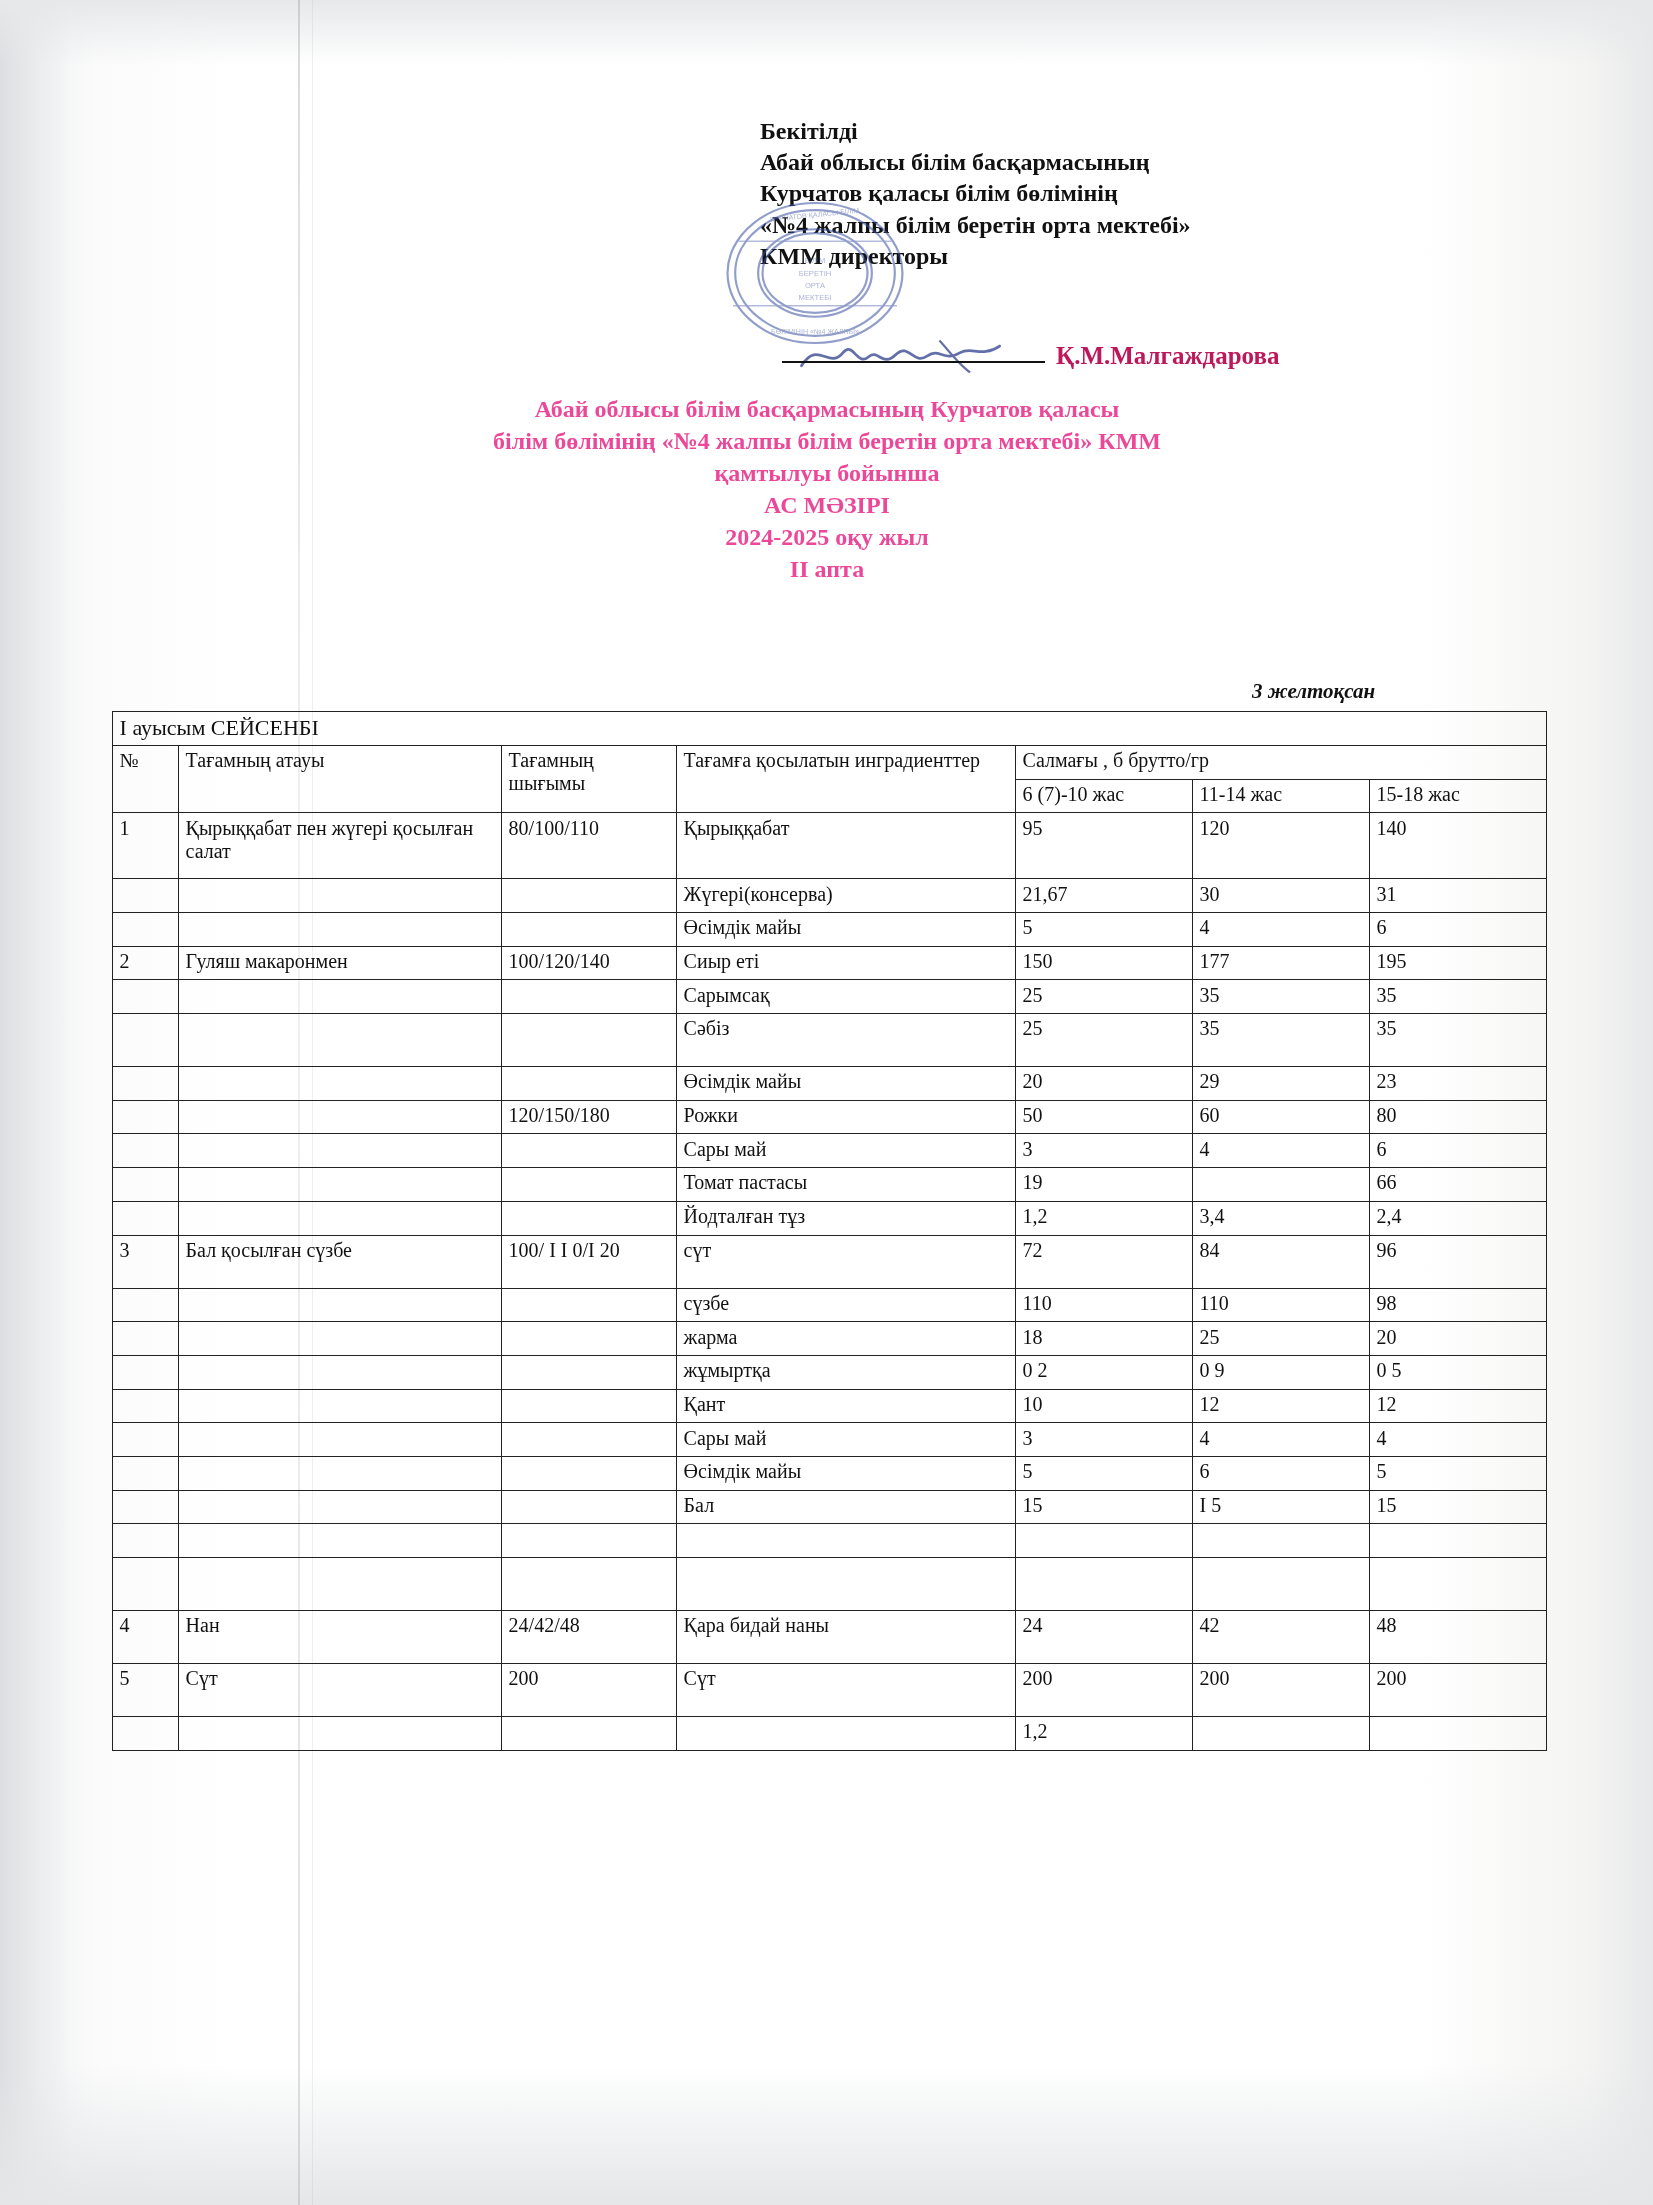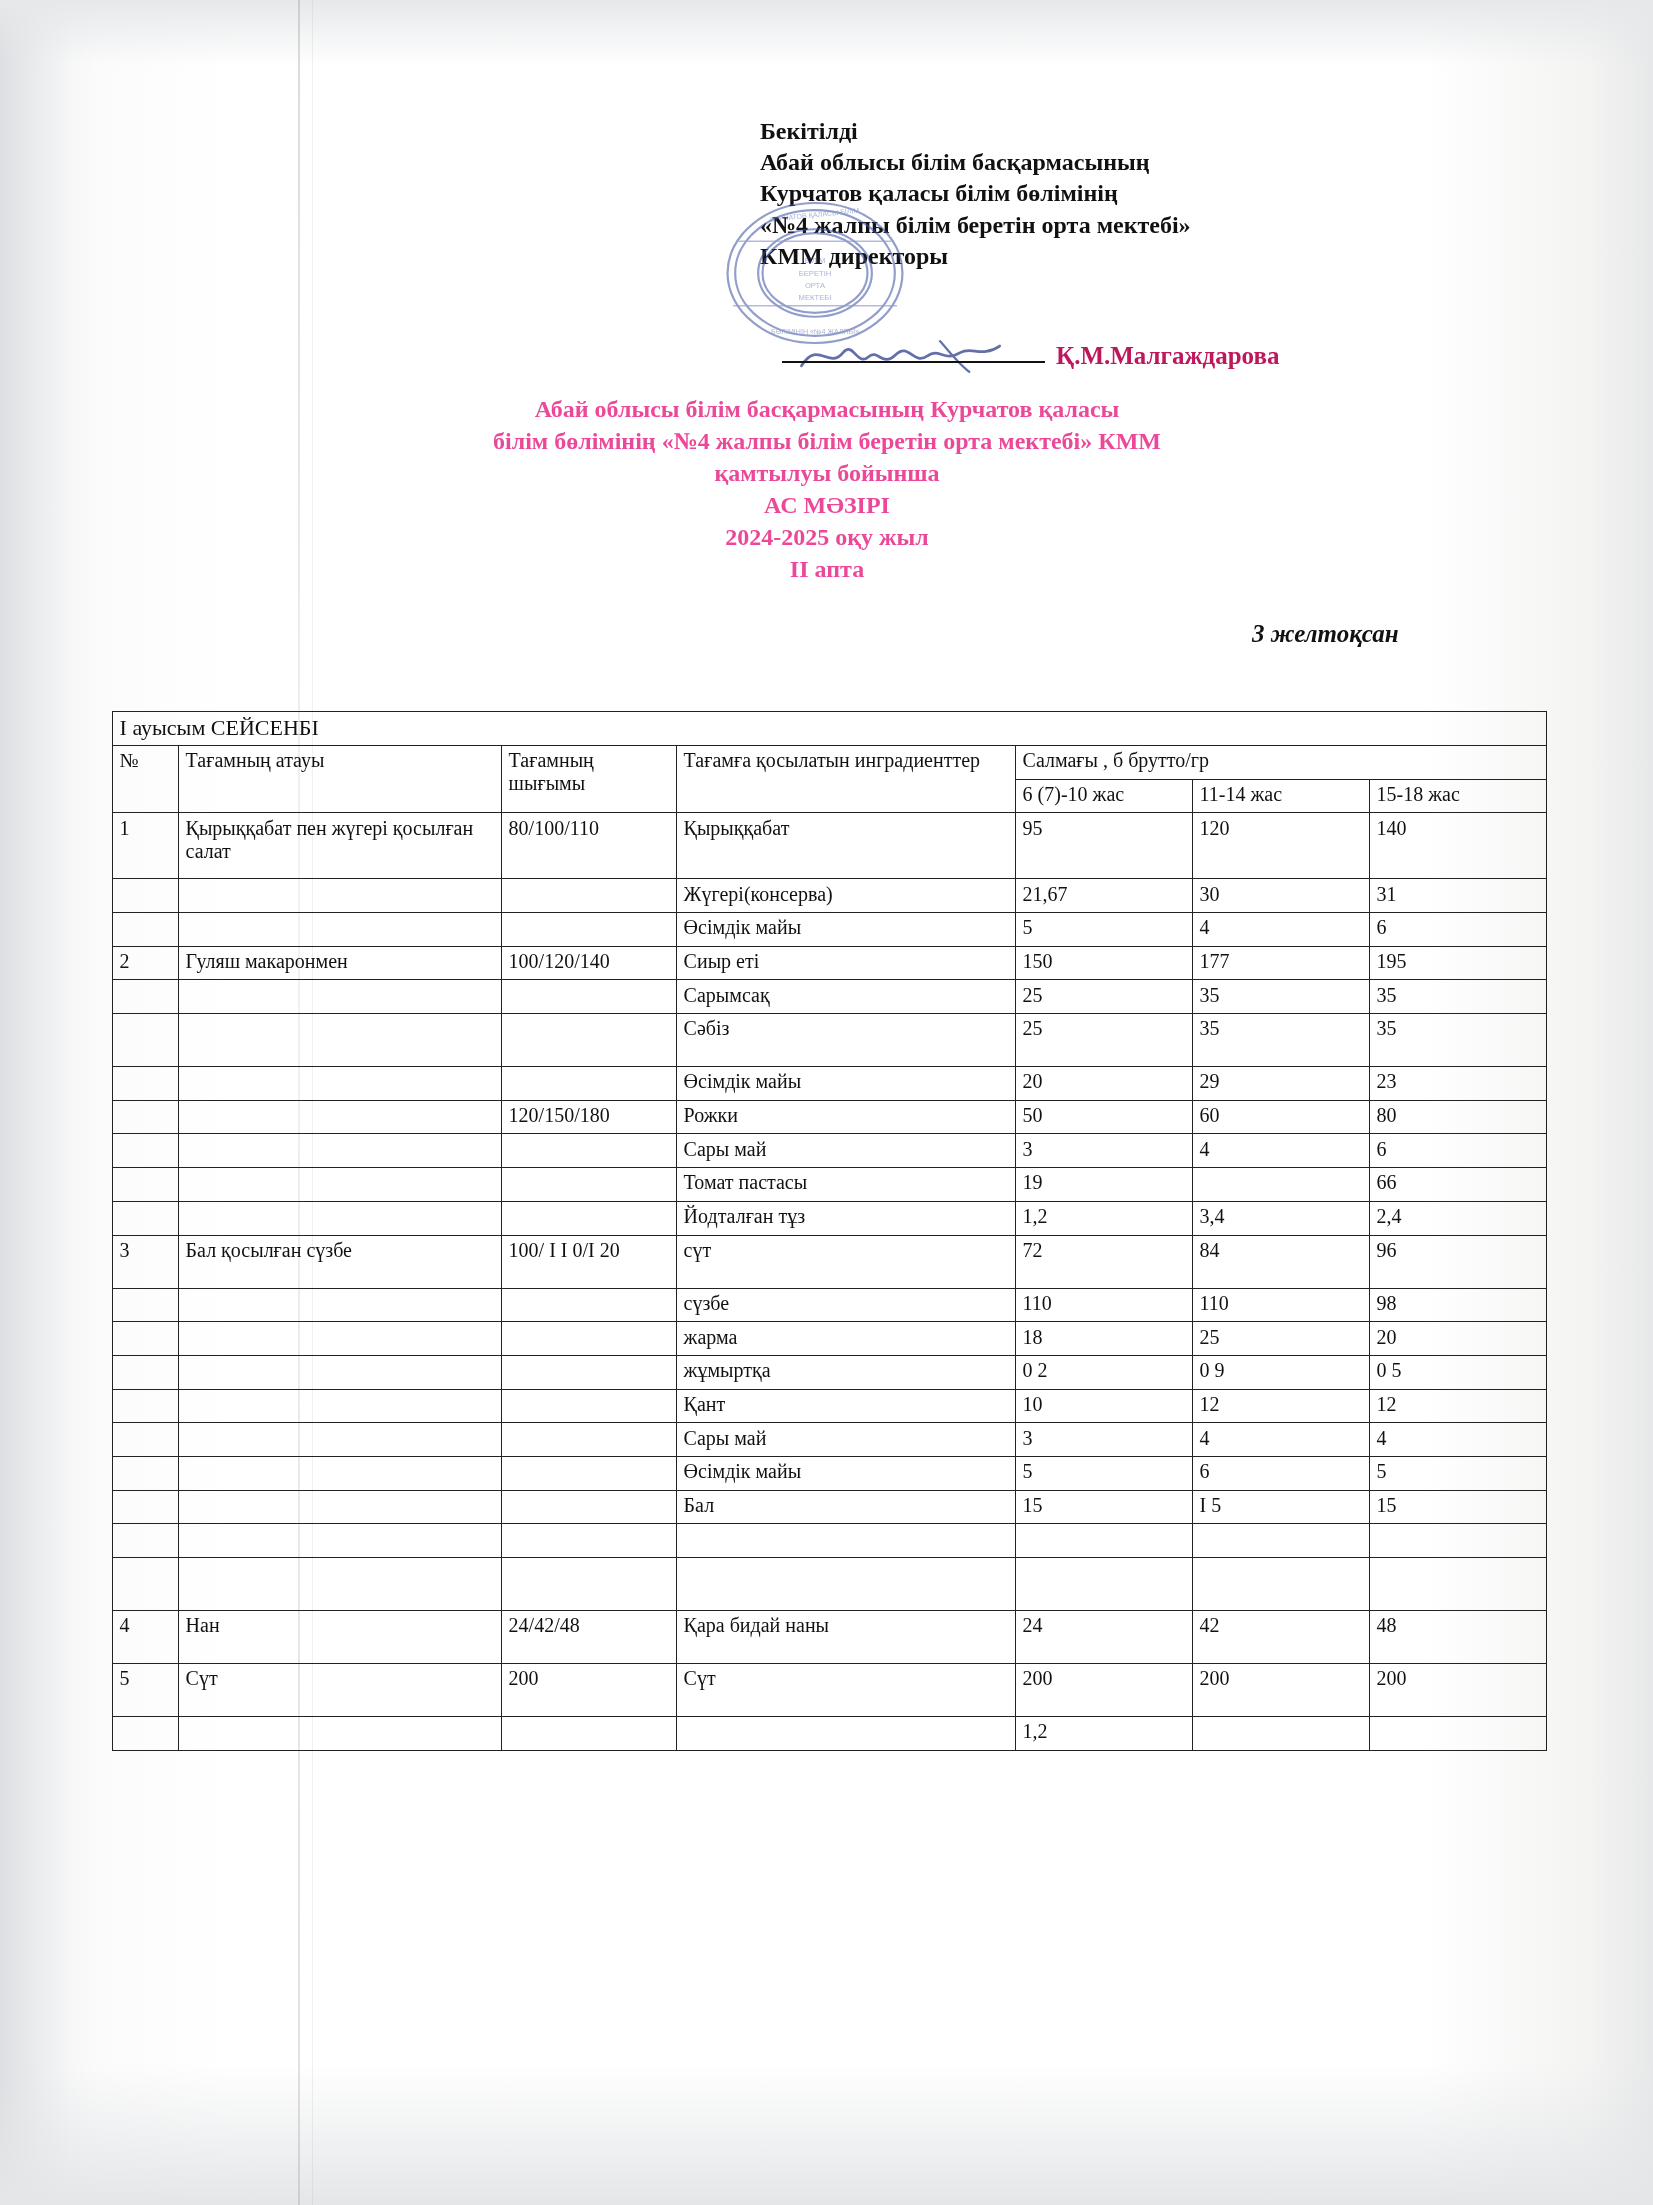--- a/index.html
+++ b/index.html
@@ -98,22 +98,22 @@
     text-align: center;
     font-size: 24px;
     font-weight: bold;
     line-height: 1.33;
     color: #ec4899;
   }
 
   .date-right {
     position: absolute;
     left: 1252px;
-    top: 620px;
-    font-size: 25px;
+    top: 679px;
+    font-size: 21px;
     font-style: italic;
     font-weight: bold;
     color: #111;
     white-space: nowrap;
   }
 
   
   .stamp {
     position: absolute;
     left: 700px;

